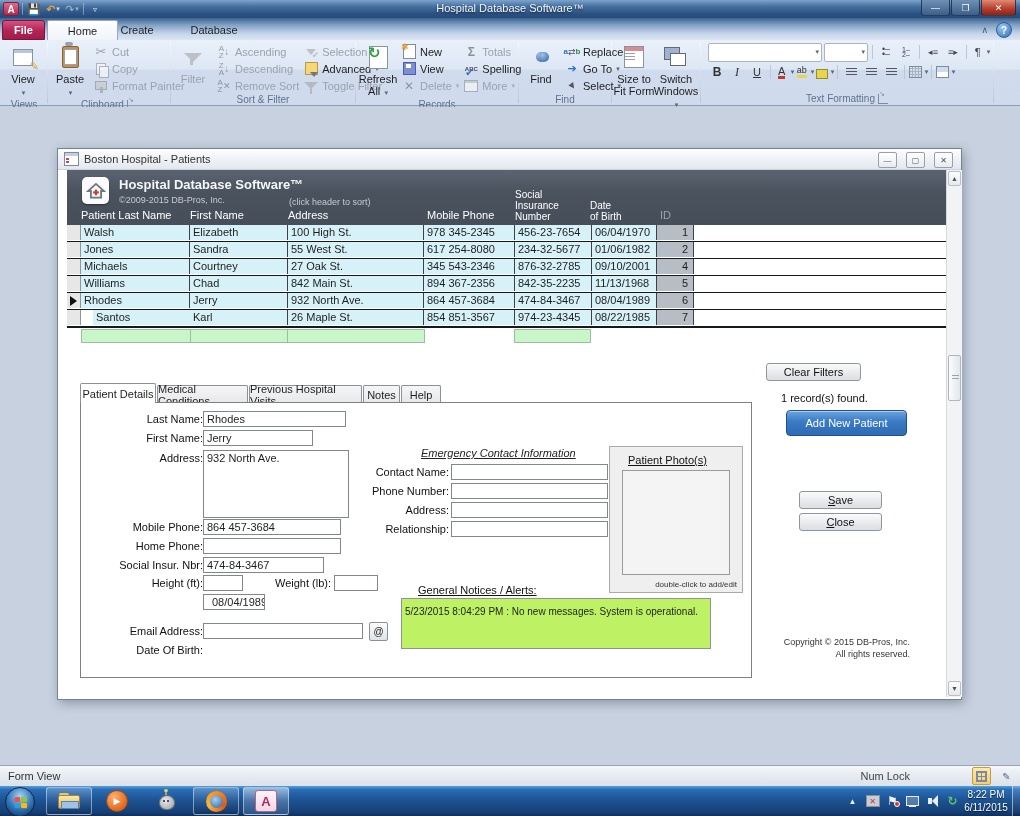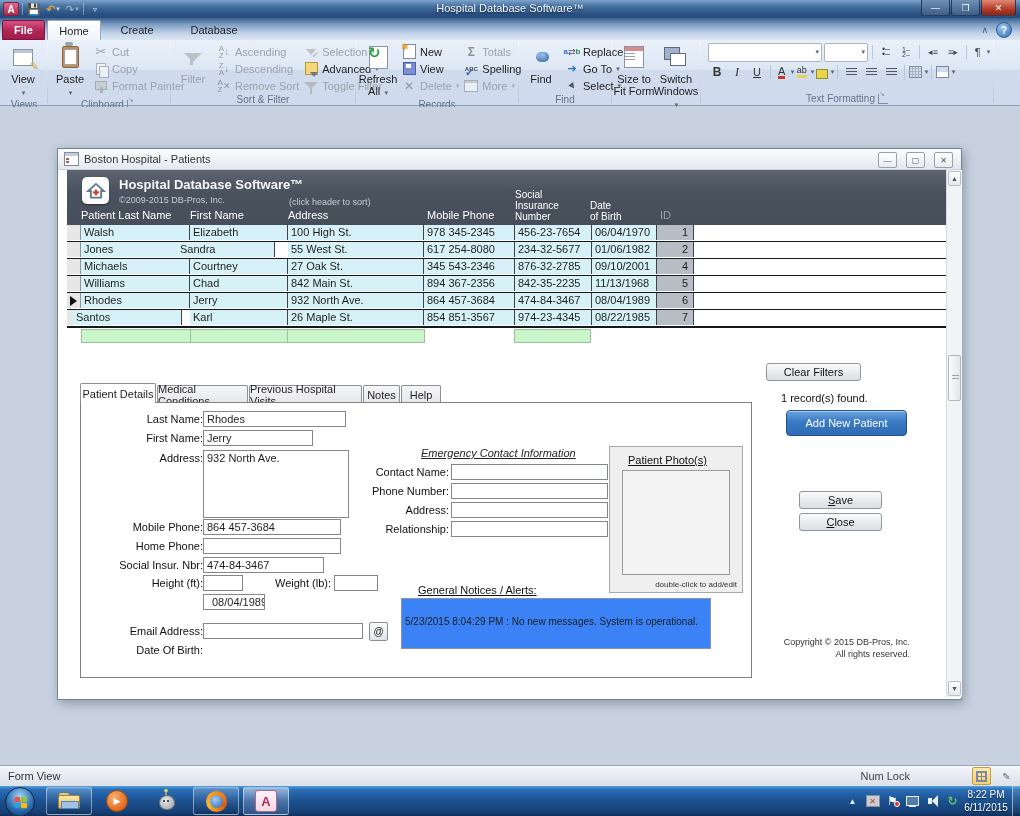--- a/index.html
+++ b/index.html
@@ -104,21 +104,21 @@
     display:flex;align-items:center;justify-content:center;font-size:11px;box-sizing:border-box;}
   .dtab-active{background:#fff;height:20px;top:213px;z-index:3;}
   .detail-box{position:absolute;left:22px;top:232px;width:670px;height:274px;border:1px solid #7e8setattr085;border:1px solid #7e8085;background:#fff;z-index:2;}
 
   .flabel{position:absolute;width:120px;text-align:right;font-size:11px;color:#111;}
   .fld{position:absolute;height:16px;background:#fff;border:1px solid #82878c;box-sizing:border-box;
     font-size:11px;line-height:14px;padding:0 3px;overflow:hidden;white-space:nowrap;}
   .flabel2{position:absolute;text-align:right;font-size:11px;color:#111;}
   .em-title{position:absolute;font-size:11px;font-style:italic;text-decoration:underline;color:#222;}
   .sec-title{position:absolute;font-size:11px;text-decoration:underline;color:#111;}
-  .notices{position:absolute;background:#3b82f6;border:1px solid #8b949e;font-size:10px;padding:16px 3px;box-sizing:border-box;line-height:13px;}
+  .notices{position:absolute;background:#bef264;border:1px solid #8b949e;font-size:10px;padding:6px 3px;box-sizing:border-box;line-height:13px;}
   .photo-panel{position:absolute;background:#efefef;border:1px solid #aaa;}
   .photo-inner{position:absolute;background:#f4f4f4;border:1px solid #9b9b9b;}
   .photo-hint{position:absolute;font-size:8px;color:#333;right:5px;}
   .at-btn{position:absolute;width:17px;height:17px;border:1px solid #8a9097;border-radius:2px;
     background:linear-gradient(#fdfdfd,#dfe2e6);display:flex;align-items:center;justify-content:center;font-size:10px;}
 
   
   .grey-btn{position:absolute;border:1px solid #8e979f;border-radius:3px;
     background:linear-gradient(#fbfbfb,#e8eaed 55%,#dcdfe3);display:flex;align-items:center;justify-content:center;
     font-size:11px;color:#111;box-sizing:border-box;}
@@ -182,21 +182,21 @@
     <div class="caption-btns">
       <div class="cap-btn">—</div>
       <div class="cap-btn">❐</div>
       <div class="cap-btn cap-close">✕</div>
     </div>
   </div>
 
   <div class="tabrow">
     <div id="ribbon-tabs">
         <div class="rtab rtab-file" style="left: 2px; width: 43px;">File</div>
-        <div class="rtab rtab-active" style="left: 47px; width: 54px;">Home</div>
+        <div class="rtab rtab-active" style="left: 47px; width: 71px;">Home</div>
         <div class="rtab" style="left: 103px; width: 68px;">Create</div>
         <div class="rtab" style="left: 173px; width: 82px;">Database</div>
       </div>
     <span class="ribbon-chevron">∧</span>
     <span class="help-btn">?</span>
   </div>
 
   <div class="ribbon" id="ribbon-groups">
       <div class="rib-group" style="width: 44px;">
         <div class="rib-items">
@@ -598,21 +598,21 @@
               <div class="cell" style="left: 123px; width: 98px;">Elizabeth</div>
               <div class="cell" style="left: 221px; width: 136px;">100 High St.</div>
               <div class="cell" style="left: 357px; width: 91px;">978 345-2345</div>
               <div class="cell" style="left: 448px; width: 77px;">456-23-7654</div>
               <div class="cell" style="left: 525px; width: 65px; text-align: right; padding-right: 9px;">06/04/1970</div>
               <div class="cell cell-id" style="left: 590px; width: 37px; text-align: right; padding-right: 5px;">1</div>
             </div>
             <div class="prow">
               <div class="cell cell-sel" style="left: 0px; width: 14px;"></div>
               <div class="cell" style="left: 14px; width: 109px;">Jones</div>
-              <div class="cell" style="left: 110px; width: 98px;">Sandra</div>
+              <div class="cell" style="left: 123px; width: 98px;">Sandra</div>
               <div class="cell" style="left: 221px; width: 136px;">55 West St.</div>
               <div class="cell" style="left: 357px; width: 91px;">617 254-8080</div>
               <div class="cell" style="left: 448px; width: 77px;">234-32-5677</div>
               <div class="cell" style="left: 525px; width: 65px; text-align: right; padding-right: 9px;">01/06/1982</div>
               <div class="cell cell-id" style="left: 590px; width: 37px; text-align: right; padding-right: 5px;">2</div>
             </div>
             <div class="prow">
               <div class="cell cell-sel" style="left: 0px; width: 14px;"></div>
               <div class="cell" style="left: 14px; width: 109px;">Michaels</div>
               <div class="cell" style="left: 123px; width: 98px;">Courtney</div>
@@ -639,21 +639,21 @@
               <div class="cell" style="left: 14px; width: 109px;">Rhodes</div>
               <div class="cell" style="left: 123px; width: 98px;">Jerry</div>
               <div class="cell" style="left: 221px; width: 136px;">932 North Ave.</div>
               <div class="cell" style="left: 357px; width: 91px;">864 457-3684</div>
               <div class="cell" style="left: 448px; width: 77px;">474-84-3467</div>
               <div class="cell" style="left: 525px; width: 65px; text-align: right; padding-right: 9px;">08/04/1989</div>
               <div class="cell cell-id" style="left: 590px; width: 37px; text-align: right; padding-right: 5px;">6</div>
             </div>
             <div class="prow">
               <div class="cell cell-sel" style="left: 0px; width: 14px;"></div>
-              <div class="cell" style="left: 6px; width: 109px;">Santos</div>
+              <div class="cell" style="left: 26px; width: 109px;">Santos</div>
               <div class="cell" style="left: 123px; width: 98px;">Karl</div>
               <div class="cell" style="left: 221px; width: 136px;">26 Maple St.</div>
               <div class="cell" style="left: 357px; width: 91px;">854 851-3567</div>
               <div class="cell" style="left: 448px; width: 77px;">974-23-4345</div>
               <div class="cell" style="left: 525px; width: 65px; text-align: right; padding-right: 9px;">08/22/1985</div>
               <div class="cell cell-id" style="left: 590px; width: 37px; text-align: right; padding-right: 5px;">7</div>
             </div>
             <div class="filter-row">
               <div class="filter-box" style="left: 14px; width: 110px;"></div>
               <div class="filter-box" style="left: 123px; width: 99px;"></div>

